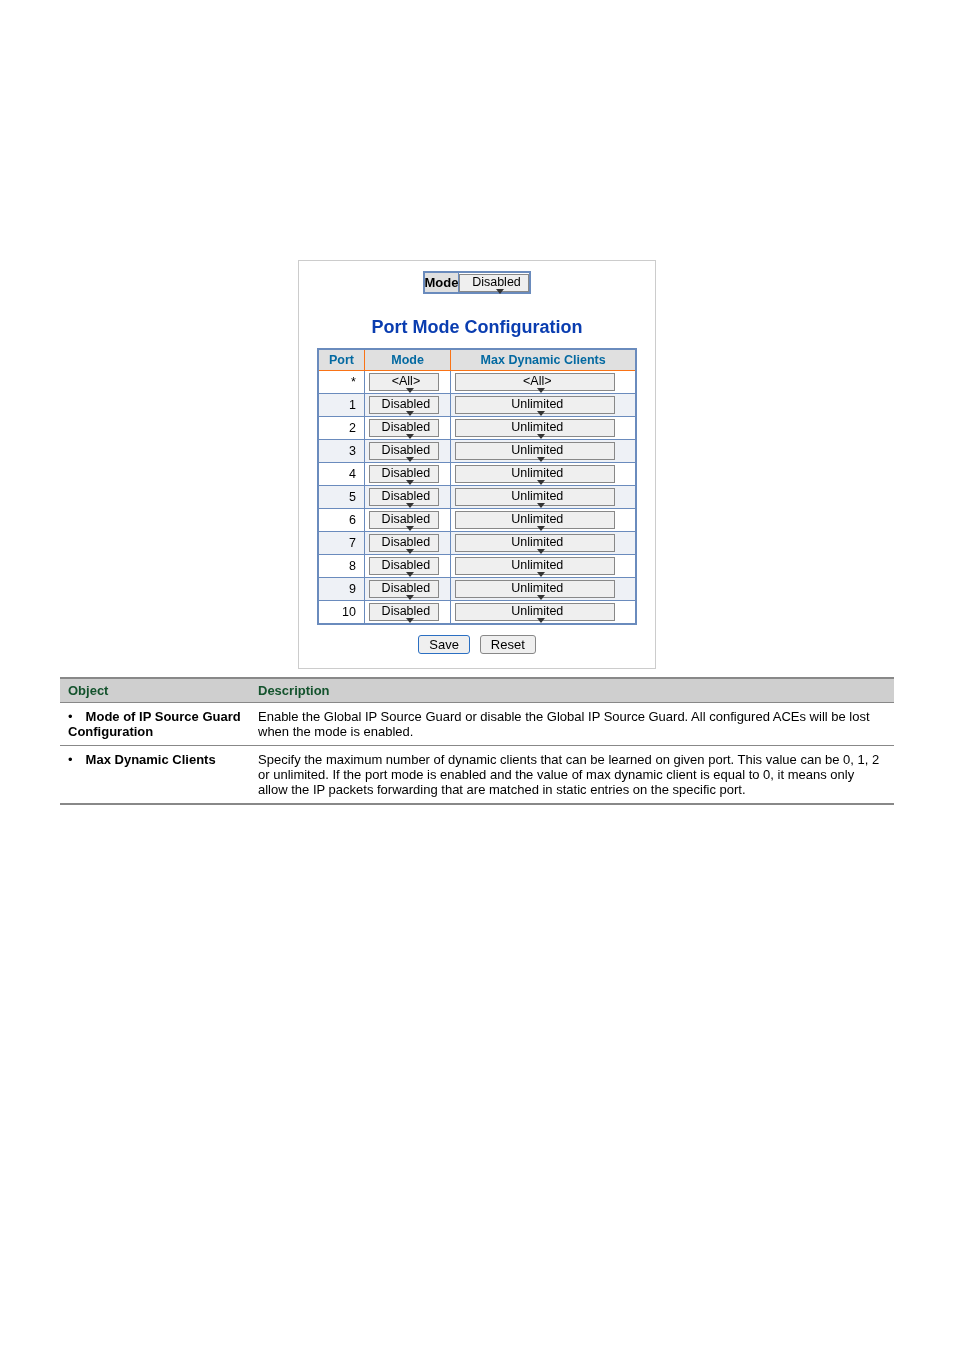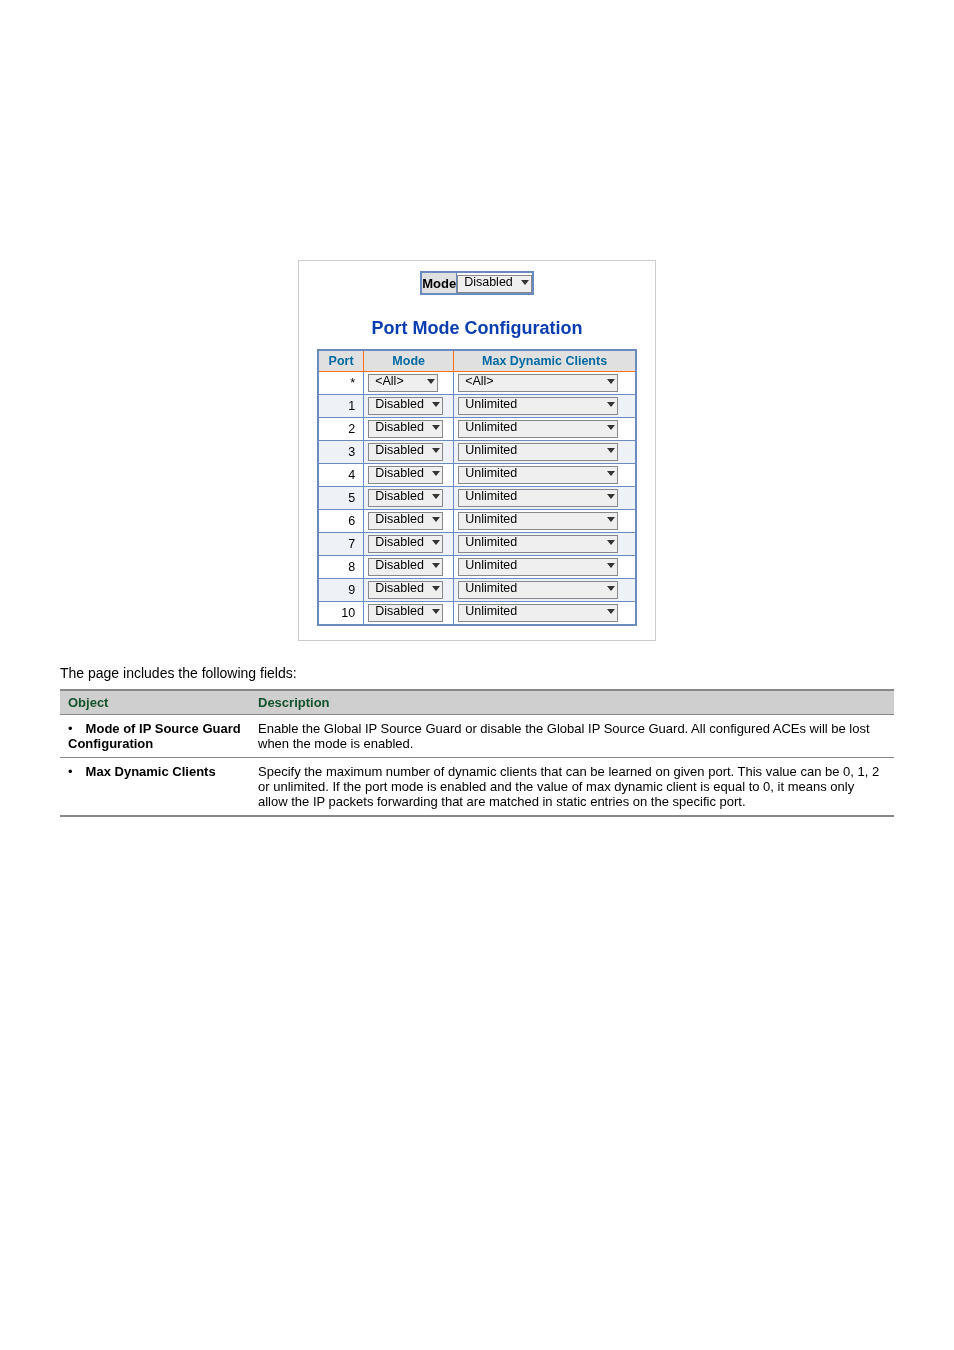--- a/index.html
+++ b/index.html
@@ -50,20 +50,21 @@
     display: inline-flex;
     align-items: center;
     background: #efefef;
     border: 1px solid #888;
     font-size: 12.5px;
     height: 18px;
     padding: 0 2px 4px 6px;
     min-width: 70px;
     position: relative;
     justify-content: space-between;
+    flex-direction: column;
   }
   .inline-select.wide { min-width: 160px; }
   .inline-select .caret {
     display: inline-block;
     width: 0; height: 0;
     border-left: 4px solid transparent;
     border-right: 4px solid transparent;
     border-top: 5px solid #333;
     margin-left: 8px;
   }
@@ -280,25 +281,28 @@
                   <span class="caret"></span>
                 </span></td>
               <td><span class="inline-select wide">
                   <span>Unlimited</span>
                   <span class="caret"></span>
                 </span></td>
             </tr>
           </tbody>
       </table>
 
+      <div class="bottom-btns">
+        <span class="btn primary">Save</span>
+        <span class="btn">Reset</span>
+      </div>
     </div>
 
   </div>
 
-  <div class="desc-intro">The page includes the following fields:</div>
 
   <table class="desc-table">
     <thead>
       <tr>
         <th>Object</th>
         <th>Description</th>
       </tr>
     </thead>
     <tbody id="desc-tbody">
         <tr>

